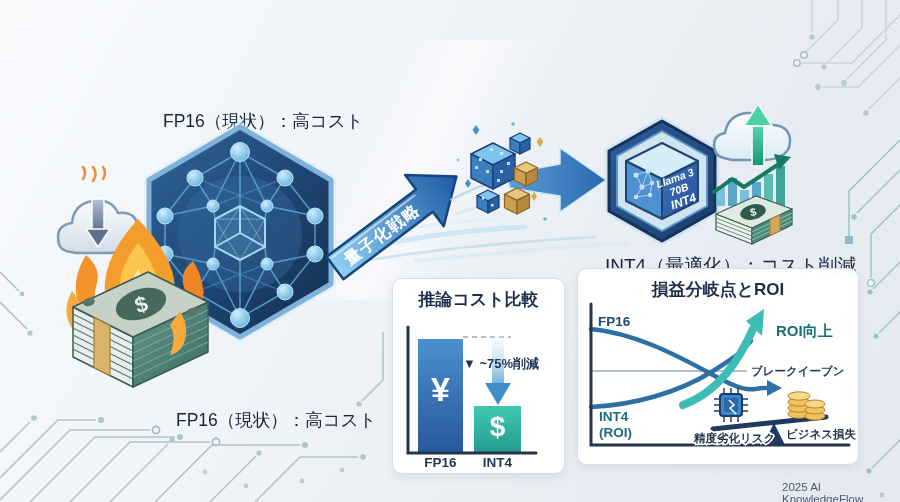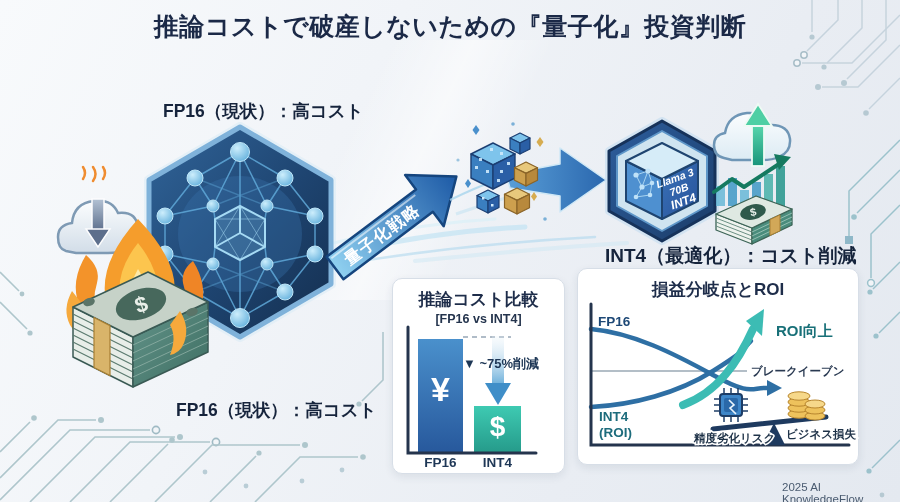--- a/index.html
+++ b/index.html
@@ -7,21 +7,21 @@
   #stage{
     position:relative;width:900px;height:502px;overflow:hidden;
     font-family:"Liberation Sans","DejaVu Sans",sans-serif;
     background:linear-gradient(118deg,#f8fafc 0%,#f1f4f8 35%,#e9edf3 70%,#e4e9f0 100%);
   }
   .abs{position:absolute;}
   .shine{position:absolute;pointer-events:none;}
   #title{left:0;top:10px;width:100%;text-align:center;color:#1b2947;font-weight:bold;line-height:1.32;}
   #title .t1{font-size:25px;letter-spacing:.5px;}
   #title .t2{font-size:24px;letter-spacing:.5px;}
-  .jp-label{font-weight:bold;color:#16243c;white-space:nowrap;}
+  .jp-label{font-weight:normal;color:#16243c;white-space:nowrap;margin-top:10px;}
   .panel{
     background:rgba(255,255,255,.97);border:1.5px solid #d7dee7;border-radius:10px;
     box-shadow:0 3px 8px rgba(30,50,80,.09);
   }
   .panel .p-title{text-align:center;font-weight:bold;color:#1e2d4a;font-size:17px;margin-top:9px;}
   .panel .p-sub{text-align:center;font-weight:bold;color:#24344d;font-size:12.5px;margin-top:1px;}
   #footer{font-size:11.5px;color:#4a5b70;font-weight:500;}
   svg text{font-family:"Liberation Sans","DejaVu Sans",sans-serif;}
 </style>
 </head>
@@ -89,21 +89,20 @@
       <path d="M0,272 L19,291"></path>
         <circle cx="22" cy="294" r="2.4" fill="#aec6cc" stroke="none"></circle>
       <path d="M383,332 L383,380 L362,401"></path>
         <circle cx="359" cy="404" r="2.6" fill="#aec6cc" stroke="none"></circle>
     </g>
   </svg>
 
   <div class="shine" style="left:80px;top:40px;width:700px;height:260px;background:linear-gradient(115deg,transparent 38%,rgba(255,255,255,.55) 48%,transparent 58%);"></div>
 
   <div id="title" class="abs">
-    <div class="t1">推論コストで破産しないための『量子化』投資判断</div>
   </div>
 
   <div class="abs jp-label" style="left:163px;top:99px;font-size:17.5px;">FP16（現状）：高コスト</div>
 
   <svg class="abs" style="left:295px;top:203px" width="340" height="68" viewBox="0 0 340 68">
     <path d="M5,60 C80,40 150,28 230,24" fill="none" stroke="#bfe2f2" stroke-width="5" opacity=".65" stroke-linecap="round"></path>
     <path d="M0,50 C70,30 140,20 200,16" fill="none" stroke="#dcf0f8" stroke-width="3" opacity=".8" stroke-linecap="round"></path>
     <path d="M30,64 C110,50 190,40 300,34" fill="none" stroke="#a9d6ec" stroke-width="2.5" opacity=".55" stroke-linecap="round"></path>
     <path d="M120,58 C200,50 260,44 332,40" fill="none" stroke="#cde8f4" stroke-width="4" opacity=".5" stroke-linecap="round"></path>
     <circle cx="52" cy="46" r="2.2" fill="#ffffff" opacity=".9"></circle>
@@ -397,21 +396,20 @@
       <ellipse cx="47" cy="24" rx="13" ry="7.5" fill="#2f5a4c" transform="rotate(-13 47 24)"></ellipse>
       <text x="47" y="28" font-size="11" font-weight="bold" fill="#eaf2ec" text-anchor="middle" transform="rotate(-13 47 24)">$</text>
       <polygon points="64,31.5 74,26.8 74,42.8 64,47.5" fill="#d2a858" stroke="#a87f34" stroke-width="1"></polygon>
     </g>
   </svg>
 
   <div class="abs jp-label" style="left:605px;top:243px;font-size:19px;">INT4（最適化）：コスト削減</div>
 
   <div class="abs panel" style="left:392px;top:278px;width:173px;height:196px;">
     <div class="p-title">推論コスト比較</div>
-    <div class="p-sub">[FP16 vs INT4]</div>
     <svg class="abs" style="left:6px;top:44px;overflow:visible" width="160" height="150" viewBox="0 0 160 150">
       <defs>
         <linearGradient id="bfp" x1="0" y1="0" x2="0" y2="1">
           <stop offset="0" stop-color="#4a90cc"></stop>
             <stop offset="1" stop-color="#27589c"></stop>
         </linearGradient>
         <linearGradient id="bint" x1="0" y1="0" x2="0" y2="1">
           <stop offset="0" stop-color="#3ecab2"></stop>
             <stop offset="1" stop-color="#259a8a"></stop>
         </linearGradient>

